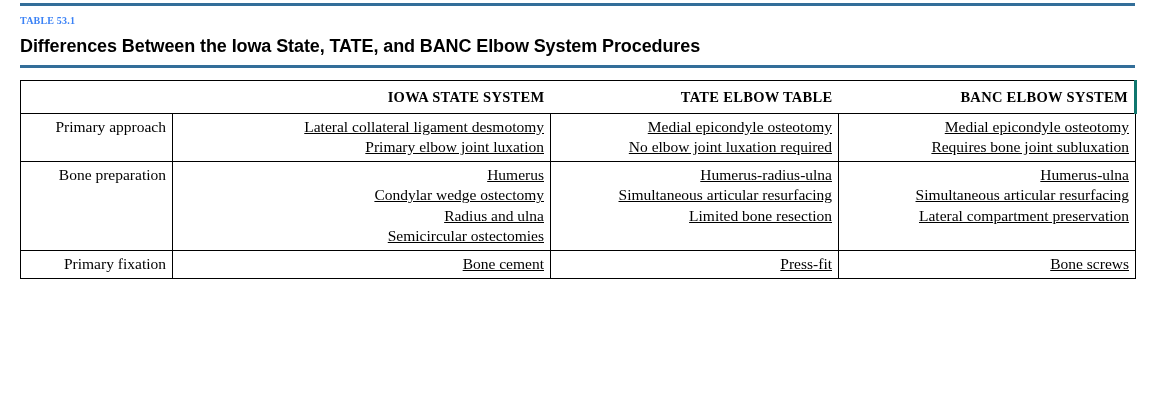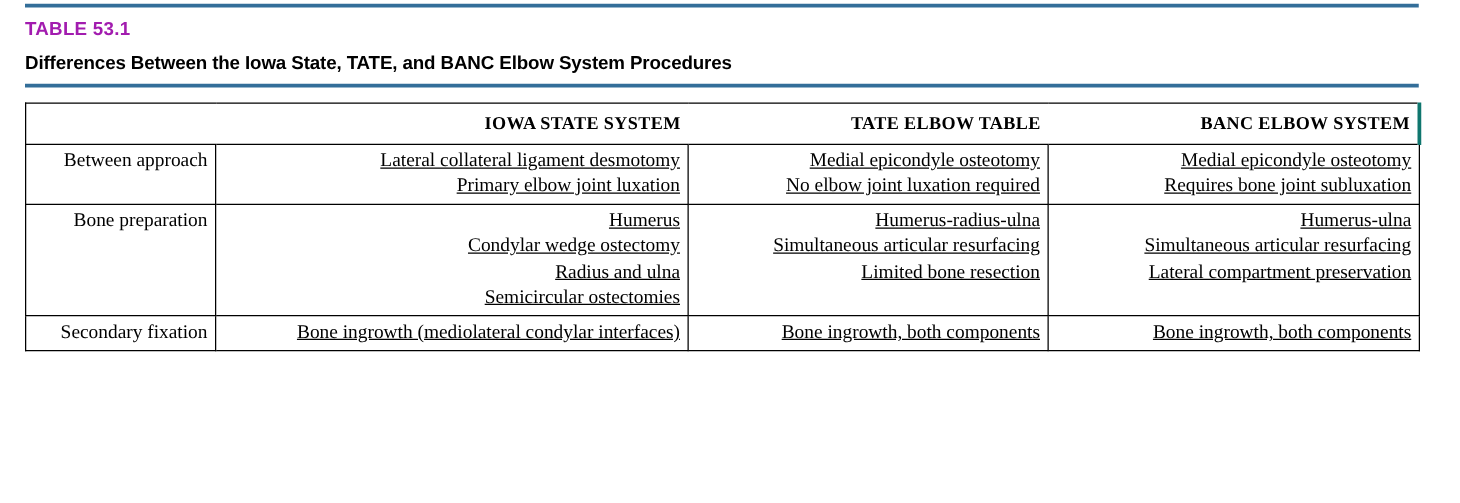--- a/index.html
+++ b/index.html
@@ -27,31 +27,31 @@
   }
   .rule {
     height: 3px;
     background: #336e99;
     width: 1115px;
   }
   .rule-top { margin-top: 3px; }
   .rule-bottom { margin-top: 8px; }
 
   .table-number {
-    font-family: Liberation Sans, sans-serif;
+    font-family: Liberation Serif, serif;
     font-weight: bold;
-    font-size: 15px;
+    font-size: 10px;
     letter-spacing: 0.2px;
-    color: #a21caf;
+    color: #3b82f6;
     margin-top: 9px;
   }
   .table-caption {
     font-family: "Liberation Sans", sans-serif;
     font-weight: bold;
-    font-size: 15px;
+    font-size: 18px;
     letter-spacing: -0.1px;
     color: #000000;
     margin-top: 10px;
   }
 
   
   .table-wrap {
     margin-left: 20px;
     margin-top: 12px;
     width: 1115px;
@@ -129,21 +129,21 @@
       <thead>
         <tr class="header-row">
           <th class="hdr-blank"></th>
           <th>IOWA STATE SYSTEM</th>
           <th>TATE ELBOW TABLE</th>
           <th class="hdr-last">BANC ELBOW SYSTEM</th>
         </tr>
       </thead>
       <tbody id="table-body">
           <tr>
-            <td class="cell-label">Between approach</td>
+            <td class="cell-label">Primary approach</td>
             <td>
               <div class="lines">
                 <div>Lateral collateral ligament desmotomy</div>
                 <div>Primary elbow joint luxation</div>
               </div>
             </td>
             <td>
               <div class="lines">
                 <div>Medial epicondyle osteotomy</div>
                 <div>No elbow joint luxation required</div>
@@ -175,34 +175,34 @@
             </td>
             <td>
               <div class="lines">
                 <div>Humerus-ulna</div>
                 <div class="sub-item">Simultaneous articular resurfacing</div>
                 <div class="sub-item">Lateral compartment preservation</div>
               </div>
             </td>
           </tr>
           <tr>
-            <td class="cell-label">Secondary fixation</td>
-            <td>
-              <div class="lines">
-                <div>Bone ingrowth (mediolateral condylar interfaces)</div>
-              </div>
-            </td>
-            <td>
-              <div class="lines">
-                <div>Bone ingrowth, both components</div>
-              </div>
-            </td>
-            <td>
-              <div class="lines">
-                <div>Bone ingrowth, both components</div>
+            <td class="cell-label">Primary fixation</td>
+            <td>
+              <div class="lines">
+                <div>Bone cement</div>
+              </div>
+            </td>
+            <td>
+              <div class="lines">
+                <div>Press-fit</div>
+              </div>
+            </td>
+            <td>
+              <div class="lines">
+                <div>Bone screws</div>
               </div>
             </td>
           </tr>
         </tbody>
     </table>
   </div>
 
 </div>
 
 </body></html>

